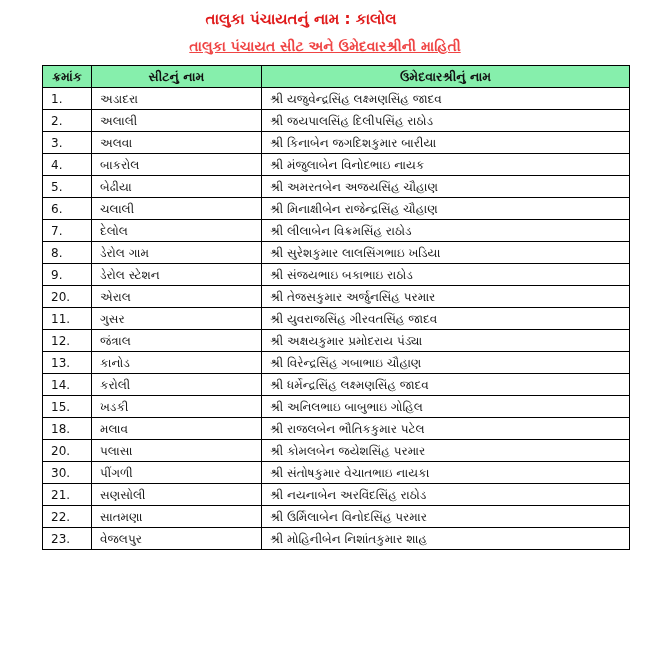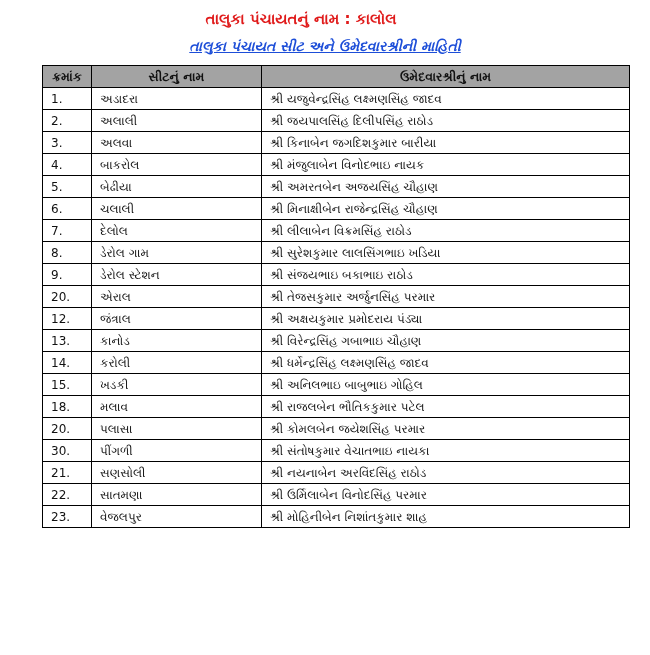--- a/index.html
+++ b/index.html
@@ -1,27 +1,27 @@
 <!DOCTYPE html>
 <html><head>
 <meta charset="utf-8">
 <style>
   html, body { margin: 0; padding: 0; background: #ffffff; }
   body { width: 650px; height: 655px; position: relative; overflow: hidden;
          font-family: "DejaVu Sans", "Liberation Sans", sans-serif; color: #111; }
   .title { position: absolute; top: 10px; left: 0; width: 602px; text-align: center;
            color: #e01b1b; font-weight: bold; font-size: 15px; line-height: 18px; }
   .subtitle { position: absolute; top: 38px; left: 0; width: 650px; text-align: center;
-              color: #1d4ed8; font-weight: bold; font-size: 14px; line-height: 17px;
-              text-decoration: underline; font-style: italic; }
+              color: #ef4444; font-weight: bold; font-size: 14px; line-height: 17px;
+              text-decoration: underline; }
   table.seats { position: absolute; top: 65px; left: 42px; width: 587px;
                 border-collapse: collapse; table-layout: fixed; }
   table.seats th, table.seats td { border: 1.6px solid #000; padding: 0 8px;
                 height: 21px; font-size: 12px; line-height: 14px; white-space: nowrap; overflow: hidden; }
-  table.seats th { background: #a3a3a3; font-weight: bold; text-align: center; font-size: 12.5px; }
+  table.seats th { background: #86efac; font-weight: bold; text-align: center; font-size: 12.5px; }
   table.seats td { text-align: left; }
   col.c1 { width: 49px; } col.c2 { width: 170px; } col.c3 { width: 368px; }
 </style>
 </head>
 <body>
 
 <div class="title">તાલુકા પંચાયતનું નામ : કાલોલ</div>
 <div class="subtitle">તાલુકા પંચાયત સીટ અને ઉમેદવારશ્રીની માહિતી</div>
 
 <table class="seats">
@@ -82,20 +82,25 @@
         <td>9.</td>
         <td>ડેરોલ સ્ટેશન</td>
         <td>શ્રી સંજયભાઇ બકાભાઇ રાઠોડ</td>
       </tr>
       <tr>
         <td>20.</td>
         <td>એરાલ</td>
         <td>શ્રી તેજસકુમાર અર્જુનસિંહ પરમાર</td>
       </tr>
       <tr>
+        <td>11.</td>
+        <td>ગુસર</td>
+        <td>શ્રી યુવરાજસિંહ ગીરવતસિંહ જાદવ</td>
+      </tr>
+      <tr>
         <td>12.</td>
         <td>જંત્રાલ</td>
         <td>શ્રી અક્ષયકુમાર પ્રમોદરાય પંડ્યા</td>
       </tr>
       <tr>
         <td>13.</td>
         <td>કાનોડ</td>
         <td>શ્રી વિરેન્દ્રસિંહ ગબાભાઇ ચૌહાણ</td>
       </tr>
       <tr>

